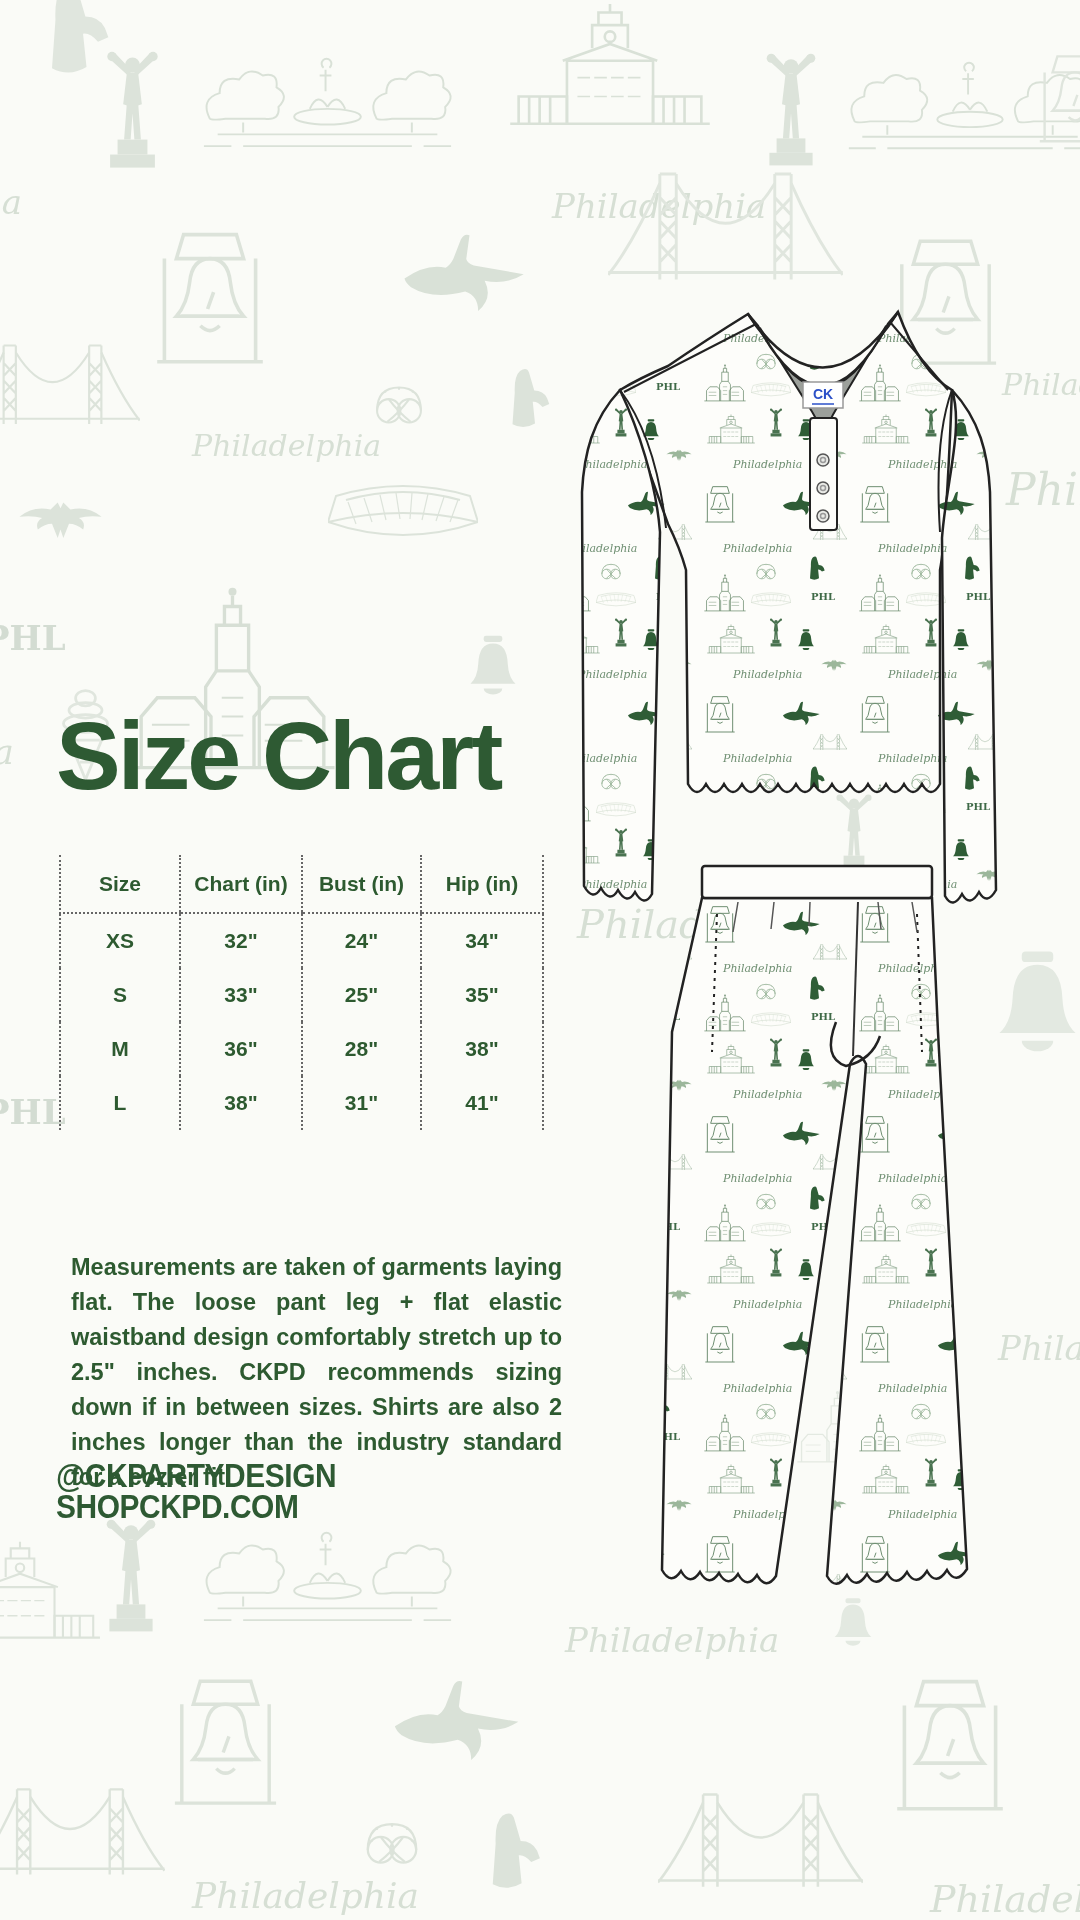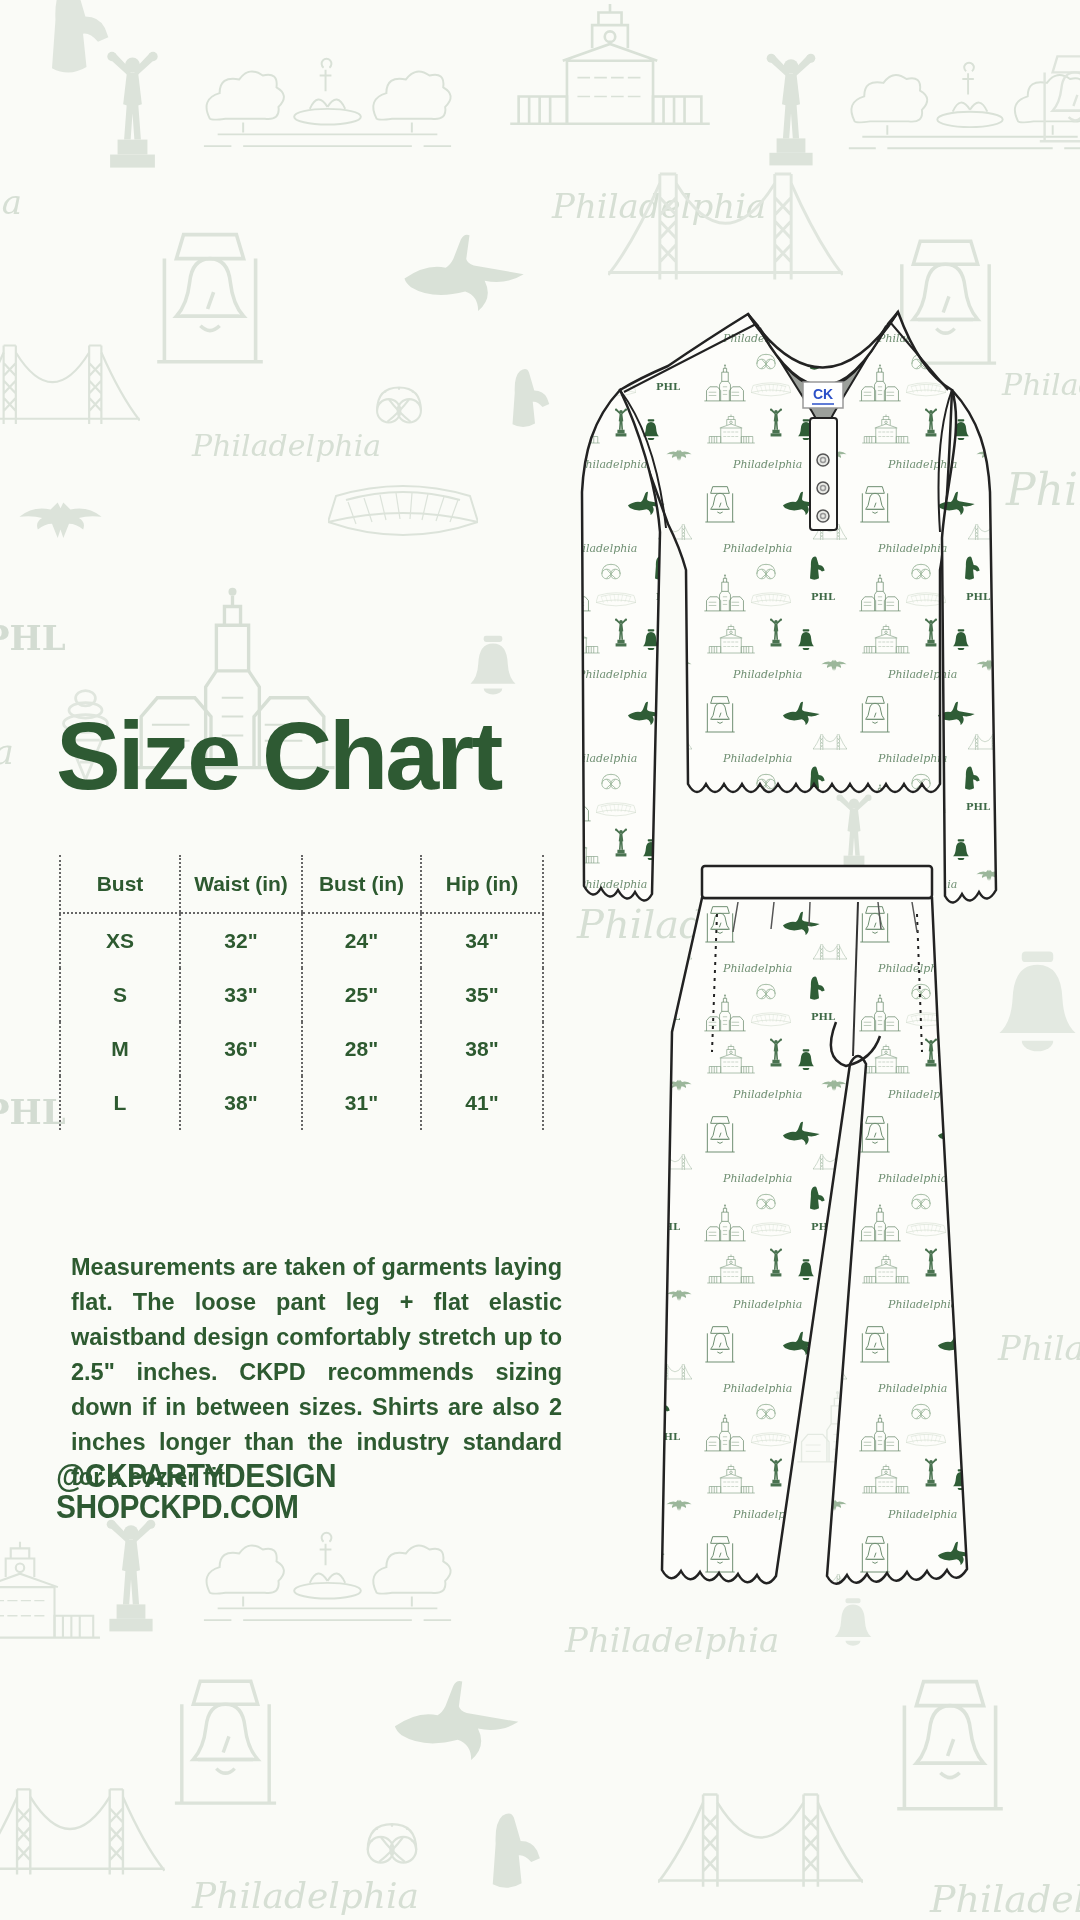--- a/index.html
+++ b/index.html
@@ -258,22 +258,22 @@
 
   <table class="sizetable">
     <colgroup>
         <col style="width:120px">
         <col style="width:122px">
         <col style="width:119px">
         <col style="width:122px">
       </colgroup>
     <thead>
       <tr>
-        <th>Bust</th>
-        <th>Waist (in)</th>
+        <th>Size</th>
+        <th>Chart (in)</th>
         <th>Bust (in)</th>
         <th>Hip (in)</th>
       </tr>
     </thead>
     <tbody>
       <tr>
         <td>XS</td>
         <td>32"</td>
         <td>24"</td>
         <td>34"</td>

